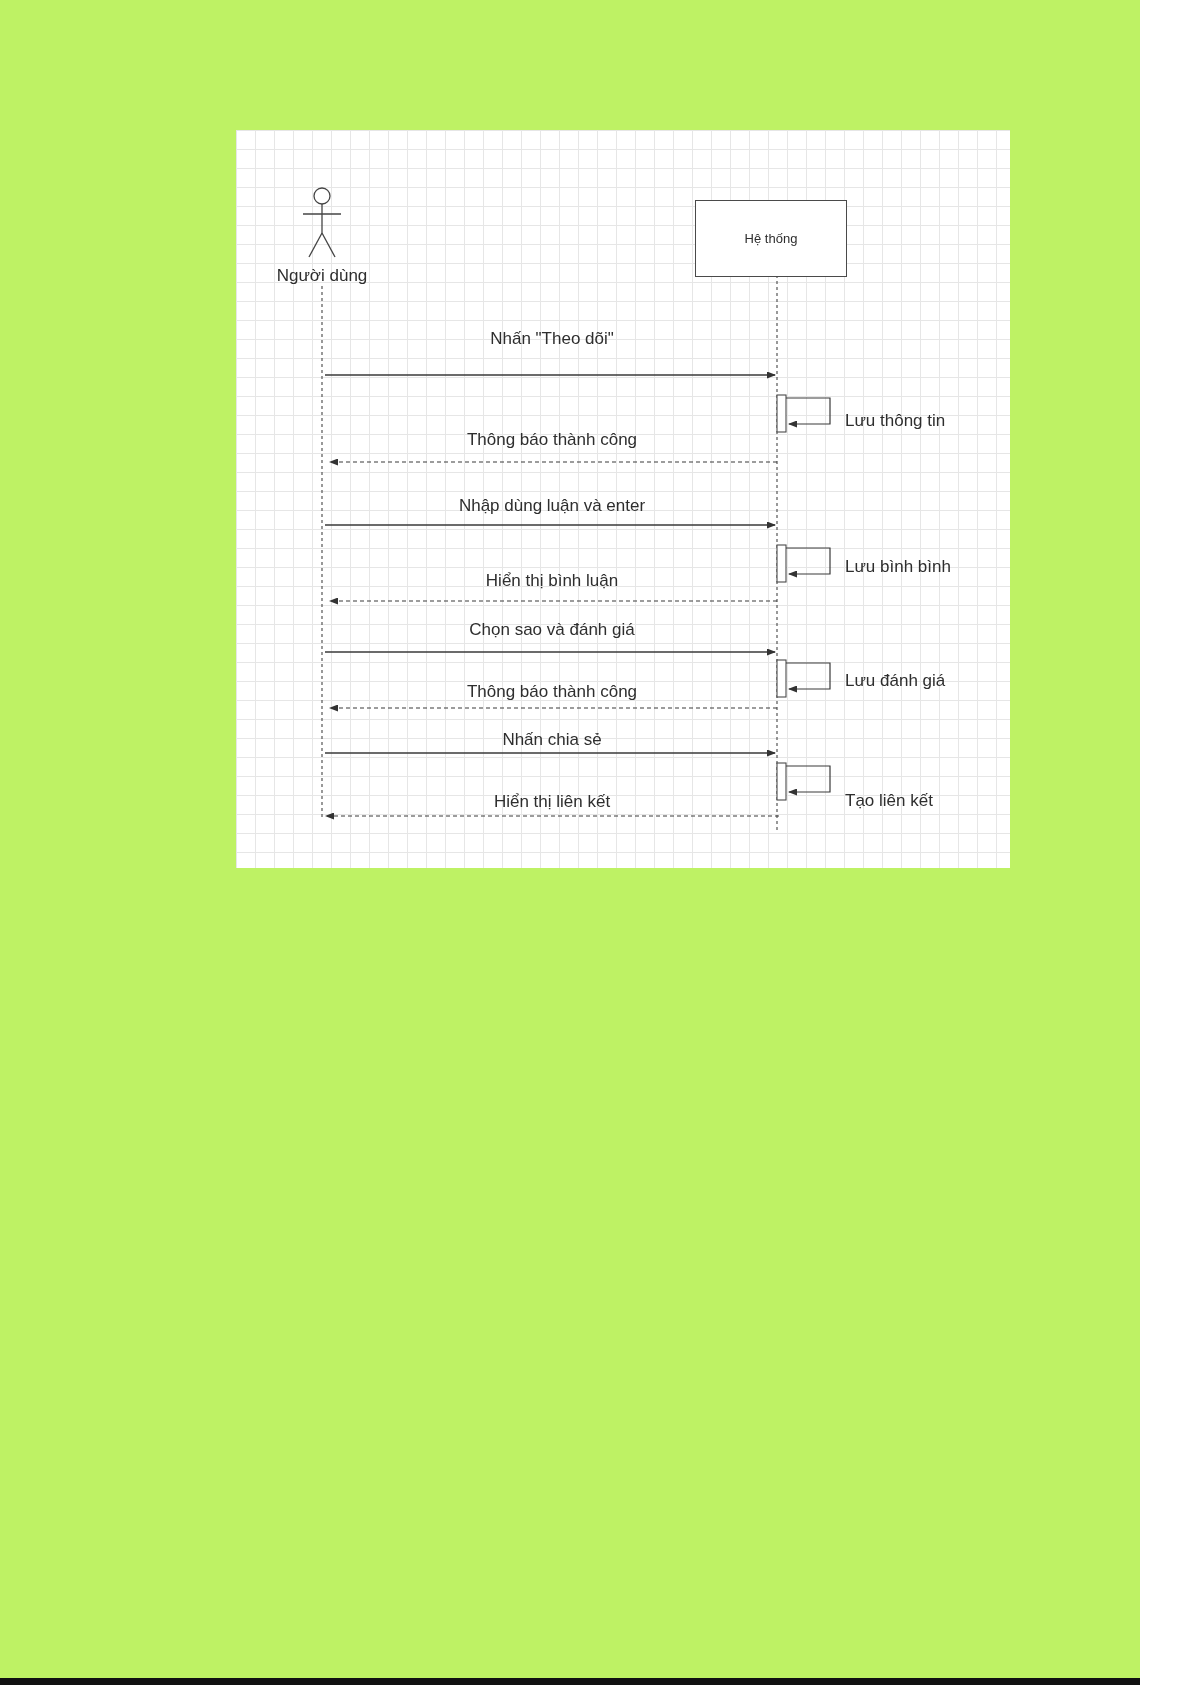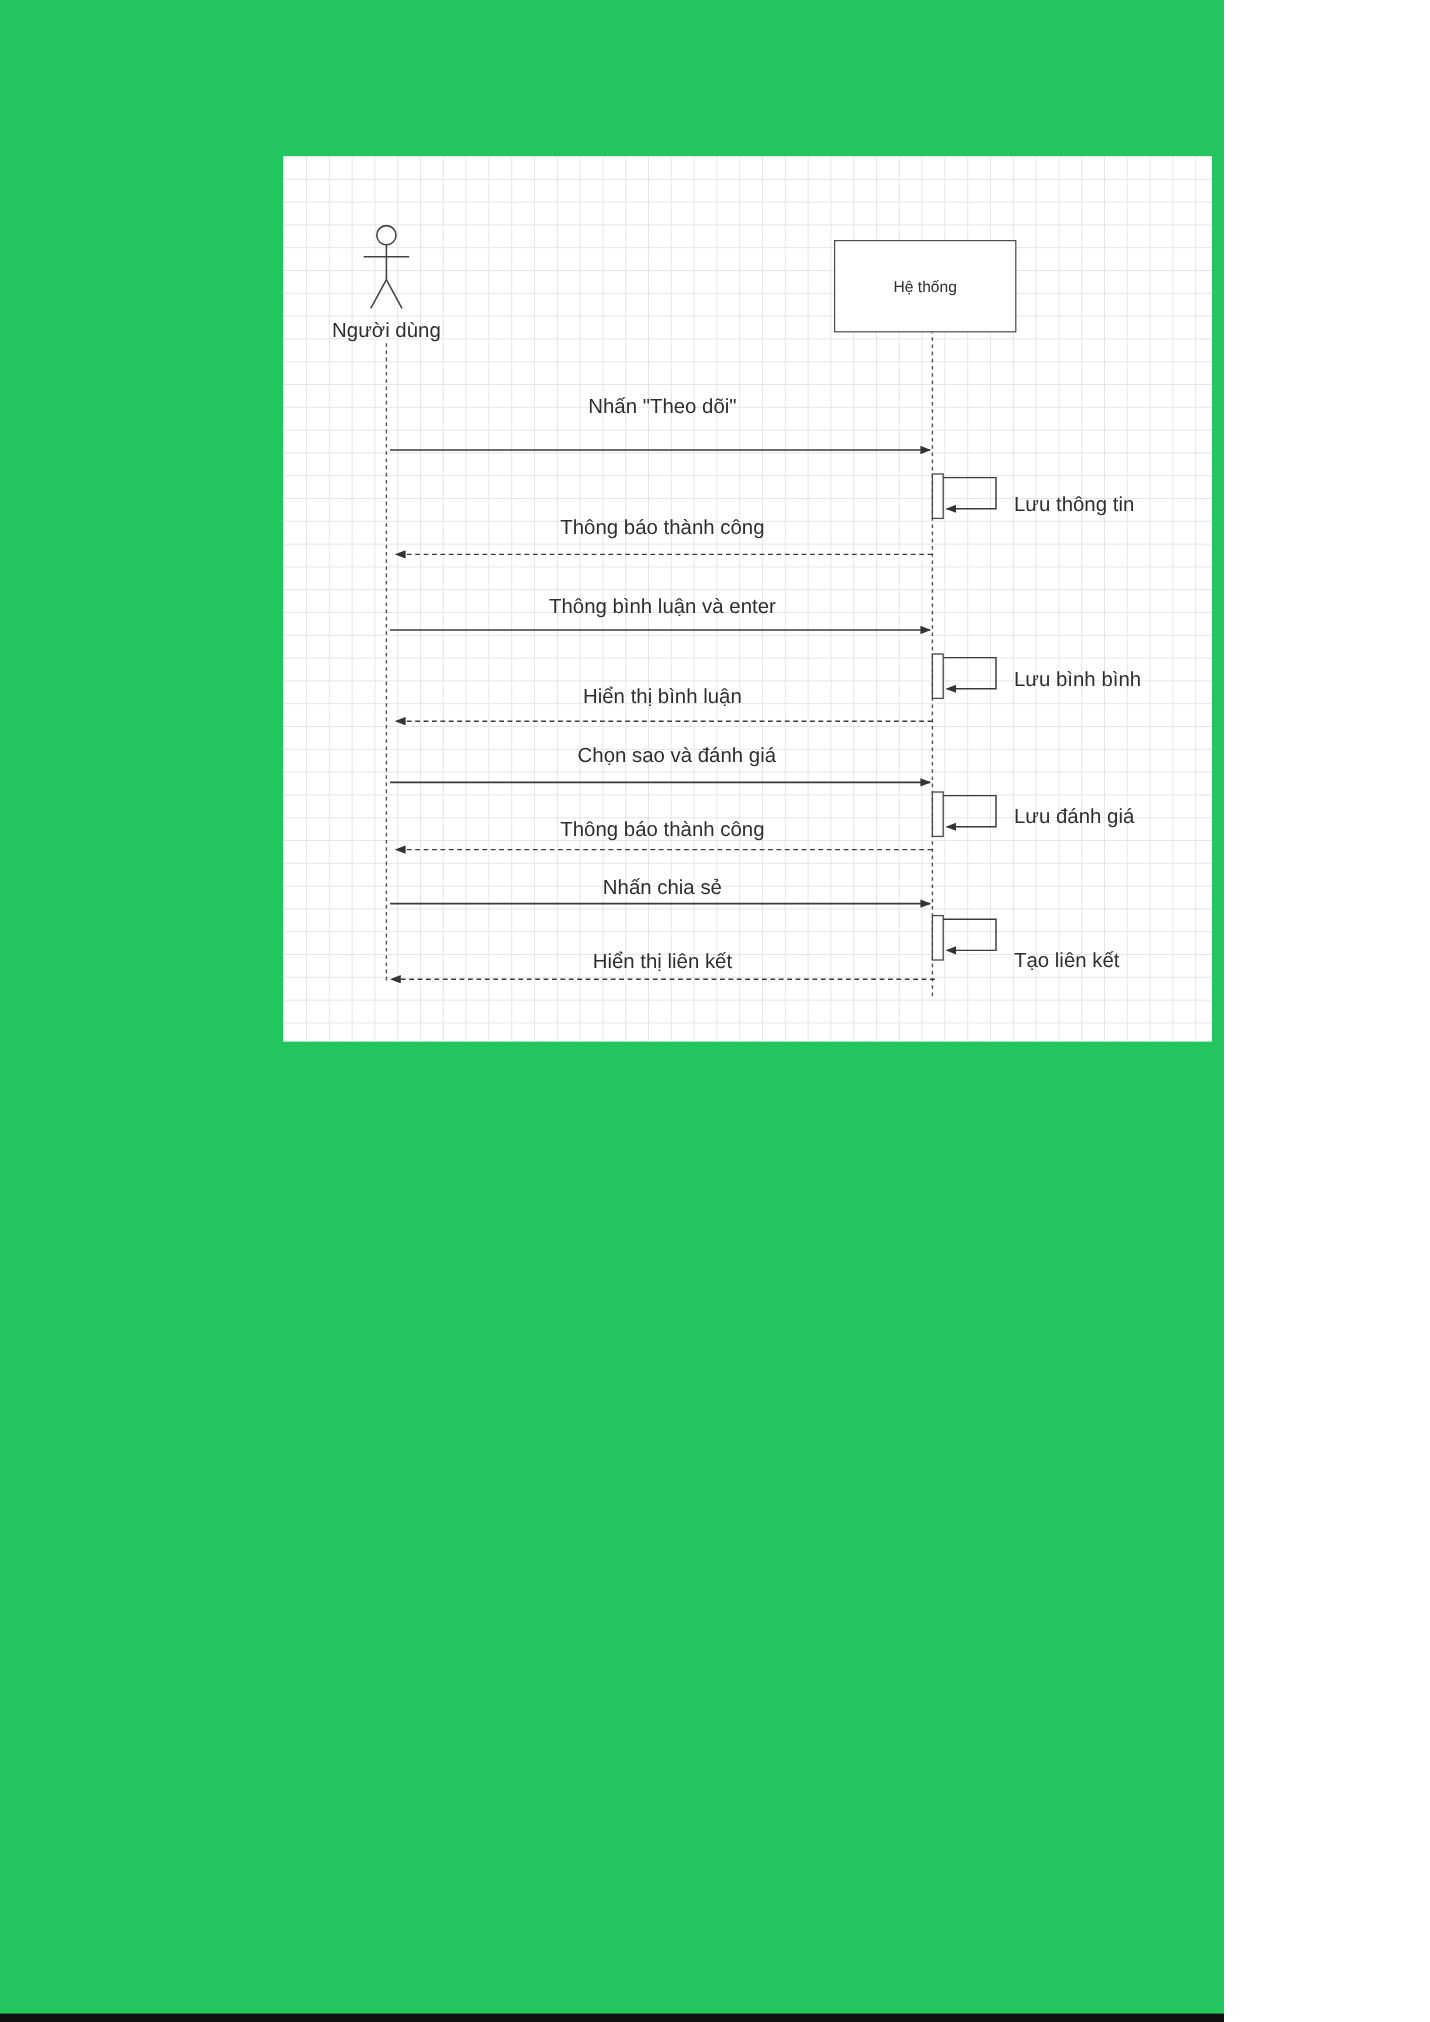--- a/index.html
+++ b/index.html
@@ -2,23 +2,23 @@
 <html><head>
 <meta charset="utf-8">
 <style>
   html, body {
     margin: 0;
     padding: 0;
     background: #ffffff;
   }
   #page {
     position: relative;
-    width: 1020px;
+    width: 1140px;
     height: 1685px;
-    background: #22c55e;
+    background: #bef264;
     overflow: hidden;
     font-family: "Liberation Sans", "DejaVu Sans", sans-serif;
   }
   #grid {
     position: absolute;
     left: 236px;
     top: 130px;
     width: 774px;
     height: 738px;
     background-color: #ffffff;
@@ -122,23 +122,23 @@
   </svg>
 
   <div id="system-box">
     <span>Hệ thống</span>
   </div>
 
   <div class="label center" style="left:322px; top:268px;">Người dùng</div>
 
   <div class="label center" style="left:552px; top:331px;">Nhấn "Theo dõi"</div>
   <div class="label center" style="left:552px; top:432px;">Thông báo thành công</div>
-  <div class="label center" style="left:552px; top:498px;">Thông bình luận và enter</div>
+  <div class="label center" style="left:552px; top:498px;">Nhập dùng luận và enter</div>
   <div class="label center" style="left:552px; top:573px;">Hiển thị bình luận</div>
-  <div class="label center" style="left:552px; top:622px;margin-left:12px;">Chọn sao và đánh giá</div>
+  <div class="label center" style="left:552px; top:622px;">Chọn sao và đánh giá</div>
   <div class="label center" style="left:552px; top:684px;">Thông báo thành công</div>
   <div class="label center" style="left:552px; top:732px;">Nhấn chia sẻ</div>
   <div class="label center" style="left:552px; top:783px;margin-top:11px;">Hiển thị liên kết</div>
 
   <div class="label" style="left:845px; top:413px;">Lưu thông tin</div>
   <div class="label" style="left:845px; top:559px;">Lưu bình bình</div>
   <div class="label" style="left:845px; top:673px;">Lưu đánh giá</div>
   <div class="label" style="left:845px; top:777px;margin-top:16px;">Tạo liên kết</div>
 
   <div id="bottom-bar"></div>

